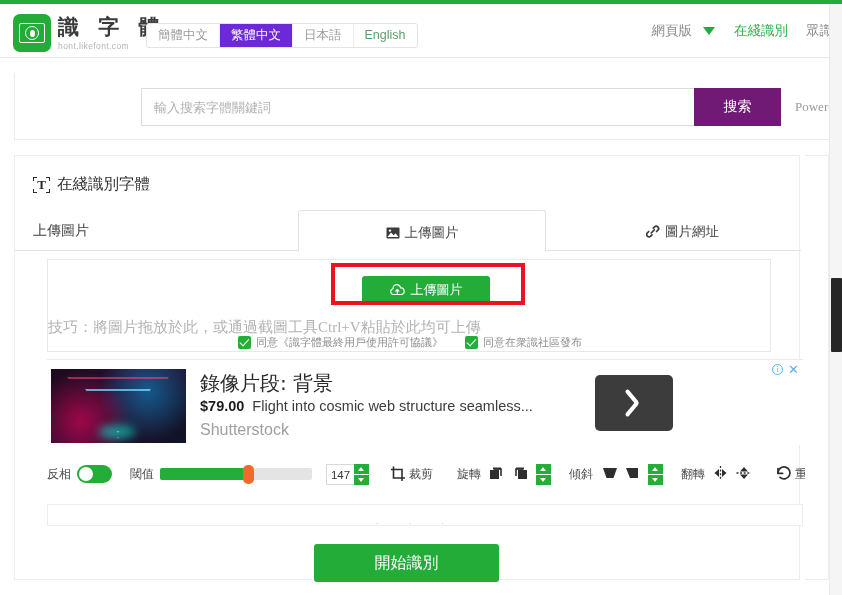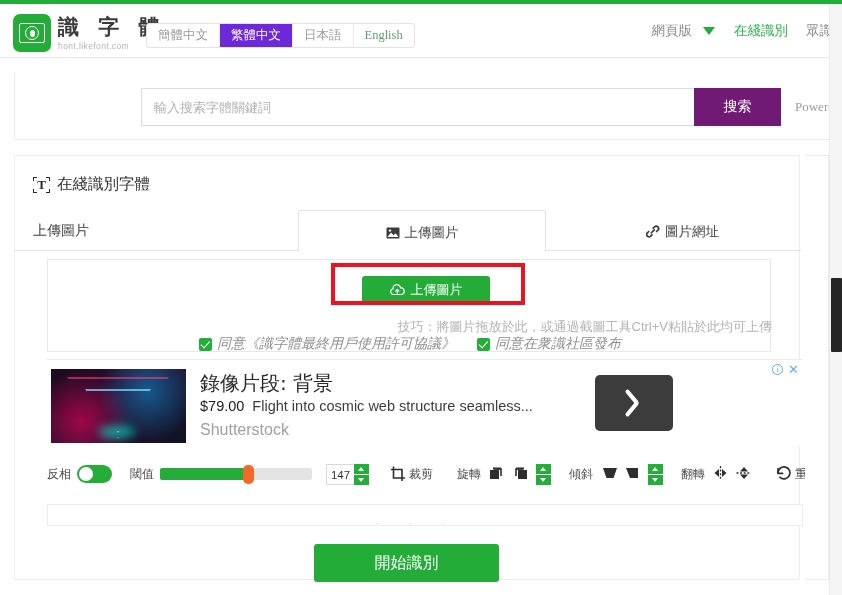--- a/index.html
+++ b/index.html
@@ -60,21 +60,21 @@
   .lang-group {
     position: absolute; left: 146px; top: 19px;
     display: flex; height: 25px;
     border: 1px solid #e3e3e3; border-radius: 3px; overflow: hidden;
     background: #fff;
   }
   .lang-item {
     padding: 0 11px; height: 23px; line-height: 23px;
     font-size: 12.5px; color: #9a9a9a; cursor: pointer;
     border-right: 1px solid #ececec; white-space: nowrap;
-    font-family: Liberation Serif, serif;
+    font-family: Liberation Sans, sans-serif;
   }
   .lang-item:last-child { border-right: none; }
   .lang-item.active { background: #6d28d9; color: #ffffff; }
   .lang-item.en { color: #5d9e6d; }
 
   .nav-right {
     position: absolute; right: 0; top: 18px;
     display: flex; align-items: center; gap: 0;
   }
   .nav-link {
@@ -177,42 +177,41 @@
     background: #23ac38; color: #fff; border: none; border-radius: 3px;
     font-size: 13px; cursor: pointer; display: flex; align-items: center;
     justify-content: center; gap: 6px;
     font-family: "DejaVu Sans", sans-serif;
   }
   .redbox {
     position: absolute; left: 283px; top: 3px; width: 194px; height: 42px;
     border: 4px solid #ee1122; pointer-events: none;
   }
   .tip {
-    position: absolute; left: 0; top: 58px; width: 724px; text-align: right;
-    font-size: 13px; color: #b3b3b3;
-    font-family: Liberation Sans, sans-serif;
+    position: absolute; left: 0; top: 58px; width: 724px; text-align: left;
+    font-size: 15px; color: #b3b3b3;
+    font-family: Liberation Serif, serif;
   }
   .agree-row {
     position: absolute; left: 0; top: 75px; width: 724px;
     display: flex; justify-content: center; align-items: center; gap: 22px;
   }
   .agree-item { display: flex; align-items: center; gap: 5px; cursor: pointer; }
   .cbox {
     width: 13px; height: 13px; background: #24ad39; border-radius: 2px;
     position: relative; flex: none;
   }
   .cbox:after {
     content: ""; position: absolute; left: 3.5px; top: 1px;
     width: 4px; height: 7.5px; border: solid #fff;
     border-width: 0 1.8px 1.8px 0; transform: rotate(42deg);
   }
   .agree-label {
-    font-size: 14px; color: #8e8e8e;
-    font-family: "DejaVu Sans", sans-serif;
-    font-style: italic;
+    font-size: 11px; color: #8e8e8e;
+    font-family: "DejaVu Sans", sans-serif;
   }
 
   
   .ad {
     position: absolute; left: 32px; top: 203px; width: 756px; height: 86px;
     border-top: 1px solid #ececec; background: #fff;
   }
   .ad-thumb {
     position: absolute; left: 4px; top: 9px; width: 135px; height: 74px;
     background:
@@ -238,21 +237,21 @@
   .ad-title {
     position: absolute; left: 153px; top: 10px;
     font-size: 20px; color: #2a2a2a;
     font-family: "DejaVu Sans", sans-serif;
   }
   .ad-desc {
     position: absolute; left: 153px; top: 38px;
     font-size: 14.5px; color: #3c3c3c;
     font-family: "Liberation Sans", sans-serif;
   }
-  .ad-price { font-weight: normal; color: #1b1b1b; margin-right: 8px; }
+  .ad-price { font-weight: bold; color: #1b1b1b; margin-right: 8px; }
   .ad-brand {
     position: absolute; left: 153px; top: 61px;
     font-size: 16px; color: #a0a0a0;
     font-family: Liberation Sans, sans-serif;
   }
   .ad-arrow {
     position: absolute; left: 548px; top: 15px; width: 78px; height: 56px;
     background: #3c3c3c; border-radius: 5px; cursor: pointer;
   }
   .ad-arrow:before, .ad-arrow:after {

